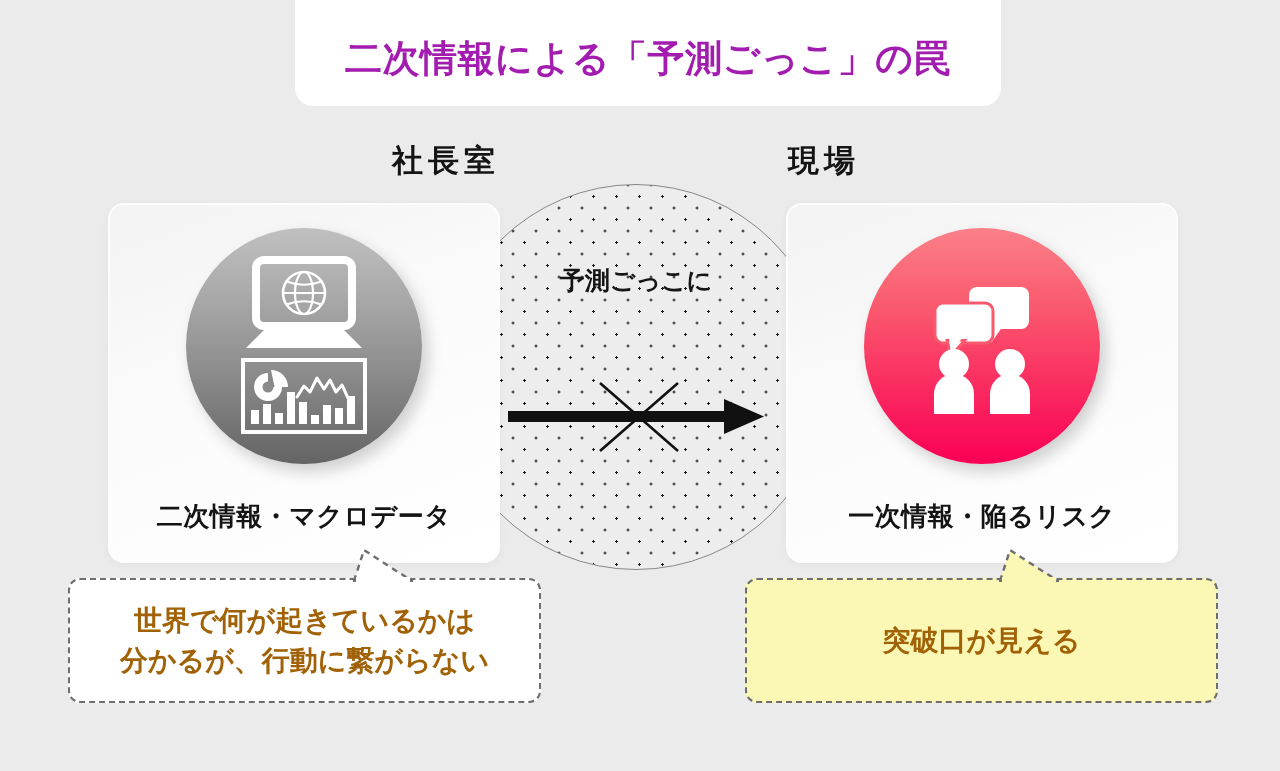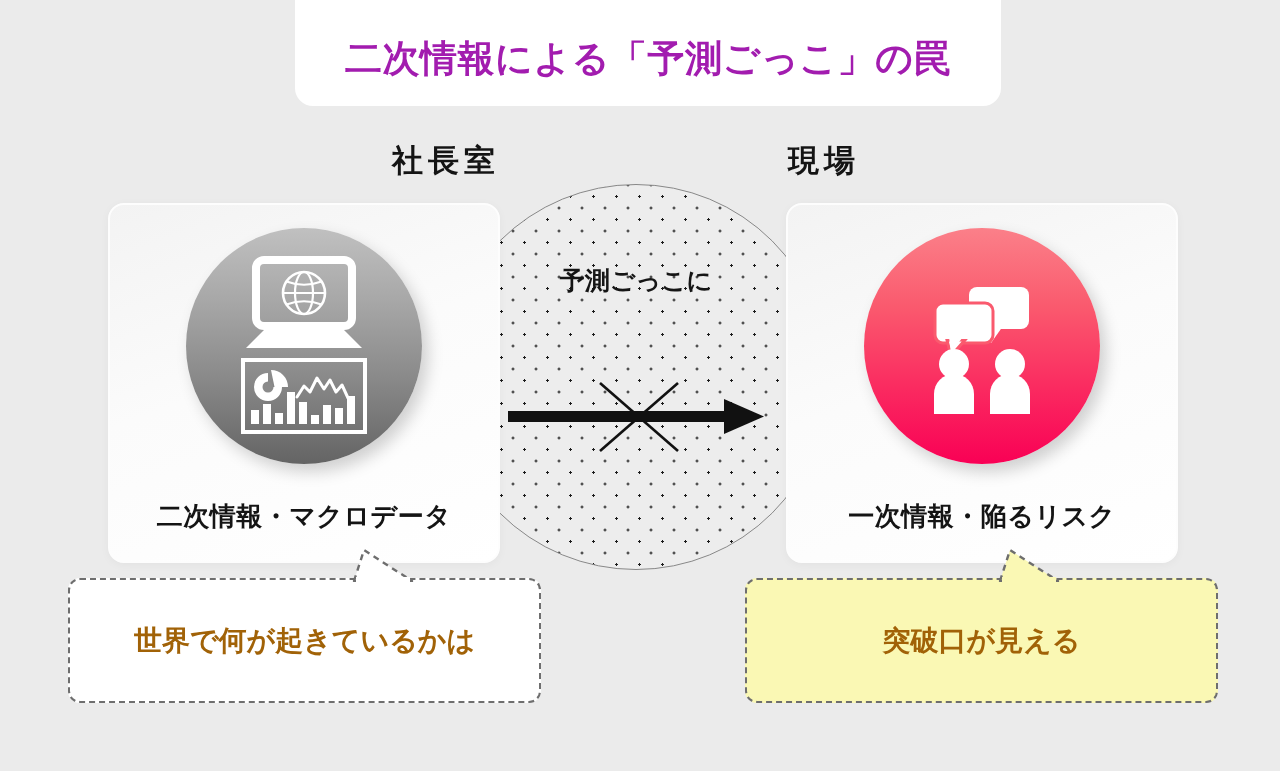--- a/index.html
+++ b/index.html
@@ -242,20 +242,21 @@
     <line x1="170" y1="11" x2="92" y2="79" stroke="#111111" stroke-width="2.6"></line>
   </svg>
 </div>
 
 <div class="callout left">
   <svg class="tail" viewBox="0 0 70 33">
     <path d="M6 32 L16 1 L64 32 Z" fill="#ffffff" stroke="#6e6e6e" stroke-width="2.4" stroke-dasharray="6 5" stroke-linejoin="round"></path>
     <rect x="8" y="28" width="54" height="7" fill="#ffffff"></rect>
   </svg>
   <div class="callout-line">世界で何が起きているかは</div>
+  <div class="callout-line">分かるが、行動に繋がらない</div>
 </div>
 
 <div class="callout right">
   <svg class="tail" viewBox="0 0 70 33">
     <path d="M6 32 L16 1 L64 32 Z" fill="#faf8b4" stroke="#6e6e6e" stroke-width="2.4" stroke-dasharray="6 5" stroke-linejoin="round"></path>
     <rect x="8" y="28" width="54" height="7" fill="#faf8b4"></rect>
   </svg>
   <div class="callout-line">突破口が見える</div>
 </div>
 

